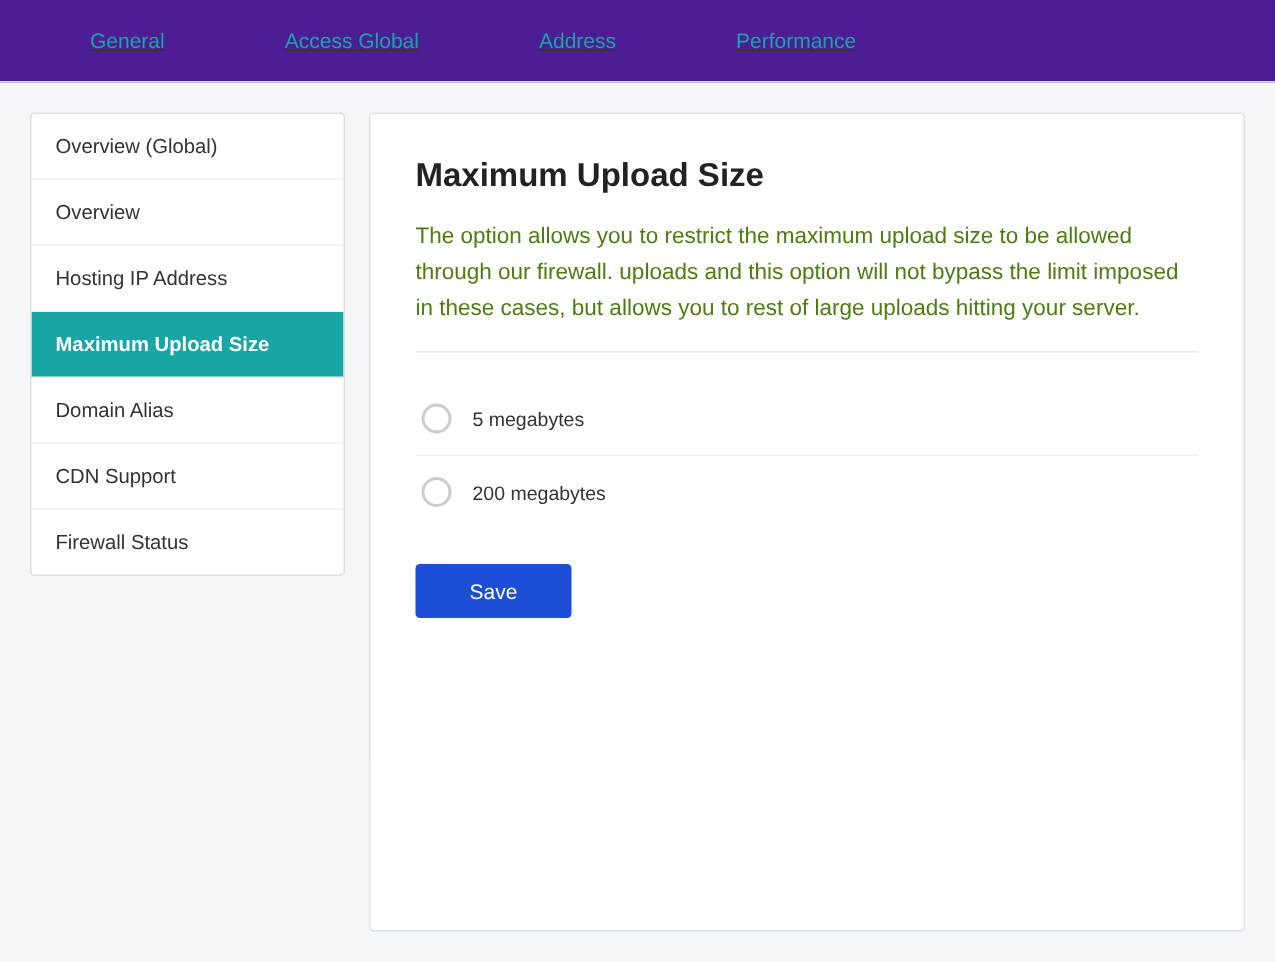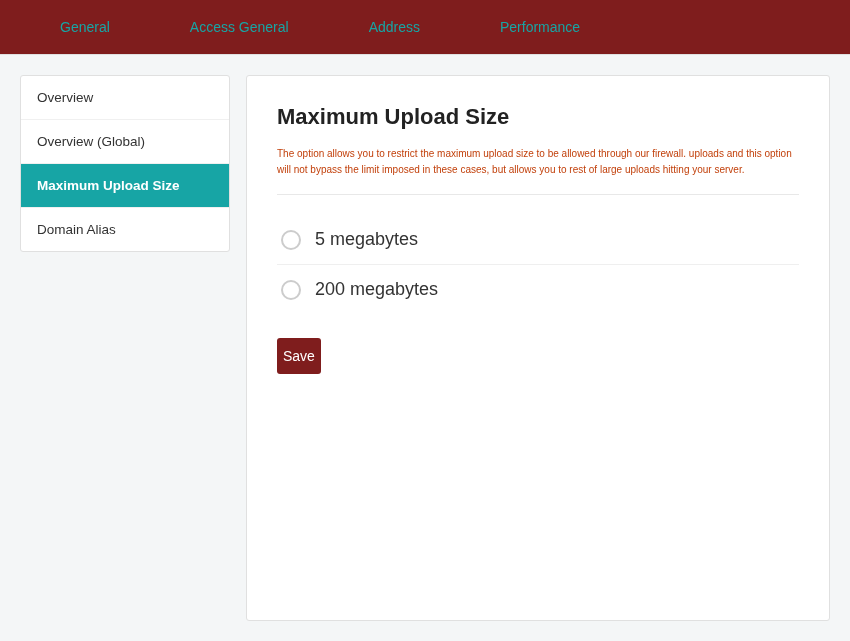--- a/index.html
+++ b/index.html
@@ -5,26 +5,27 @@
     * { box-sizing: border-box; margin: 0; padding: 0; }
     body {
       font-family: -apple-system, BlinkMacSystemFont, 'Segoe UI', sans-serif;
       background: #f4f6f7;
       font-size: 14px;
       color: #333;
     }
 
     
     .top-nav {
-      background: #7f1d1d;
+      background: #4c1d95;
       display: flex;
       align-items: center;
       height: 55px;
       padding: 0 20px;
       border-bottom: 1px solid #e0e0e0;
+      text-decoration: underline;
     }
     .top-nav a {
       text-decoration: none;
       color: #17a5a5;
       font-size: 14px;
       padding: 0 40px;
       cursor: pointer;
     }
 
     
@@ -67,22 +68,22 @@
       border-radius: 3px;
       padding: 28px 30px;
     }
     .content-title {
       font-size: 22px;
       font-weight: 600;
       color: #222;
       margin-bottom: 16px;
     }
     .content-description {
-      font-size: 10px;
-      color: #c2410c;
+      font-size: 15px;
+      color: #4d7c0f;
       line-height: 1.6;
       margin-bottom: 20px;
       padding-bottom: 16px;
       border-bottom: 1px solid #e8e8e8;
     }
 
     
     .radio-option {
       display: flex;
       align-items: center;
@@ -115,53 +116,56 @@
       display: flex;
       align-items: center;
       justify-content: center;
     }
     .radio-checkmark svg {
       width: 13px;
       height: 13px;
     }
 
     .radio-label {
-      font-size: 18px;
+      font-size: 13px;
       color: #333;
     }
 
     
     .save-btn {
       margin-top: 24px;
-      background: #7f1d1d;
+      background: #1d4ed8;
       color: #fff;
       border: none;
-      padding: 10px 6px;
+      padding: 10px 36px;
       font-size: 14px;
       cursor: pointer;
       border-radius: 3px;
     }
   </style>
 </head>
 <body>
 
 <nav class="top-nav">
   <a>General</a>
-  <a>Access General</a>
+  <a>Access Global</a>
   <a>Address</a>
   <a>Performance</a>
 </nav>
 
 <div class="main-layout">
 
   <aside class="sidebar">
+    <div class="sidebar-item">Overview (Global)</div>
     <div class="sidebar-item">Overview</div>
-    <div class="sidebar-item">Overview (Global)</div>
+    <div class="sidebar-item">Hosting IP Address</div>
     <div class="sidebar-item active">Maximum Upload Size</div>
     <div class="sidebar-item">Domain Alias</div>
+    <div class="sidebar-item">CDN Support</div>
+    <div class="sidebar-item">Firewall Status</div>
   </aside>
 
   <main class="content-panel">
     <h1 class="content-title">Maximum Upload Size</h1>
     <p class="content-description">The option allows you to restrict the maximum upload size to be allowed through our firewall. uploads and this option will not bypass the limit imposed in these cases, but allows you to rest of large uploads hitting your server.</p>
 
     
     <div>
 
       <div class="radio-option">

